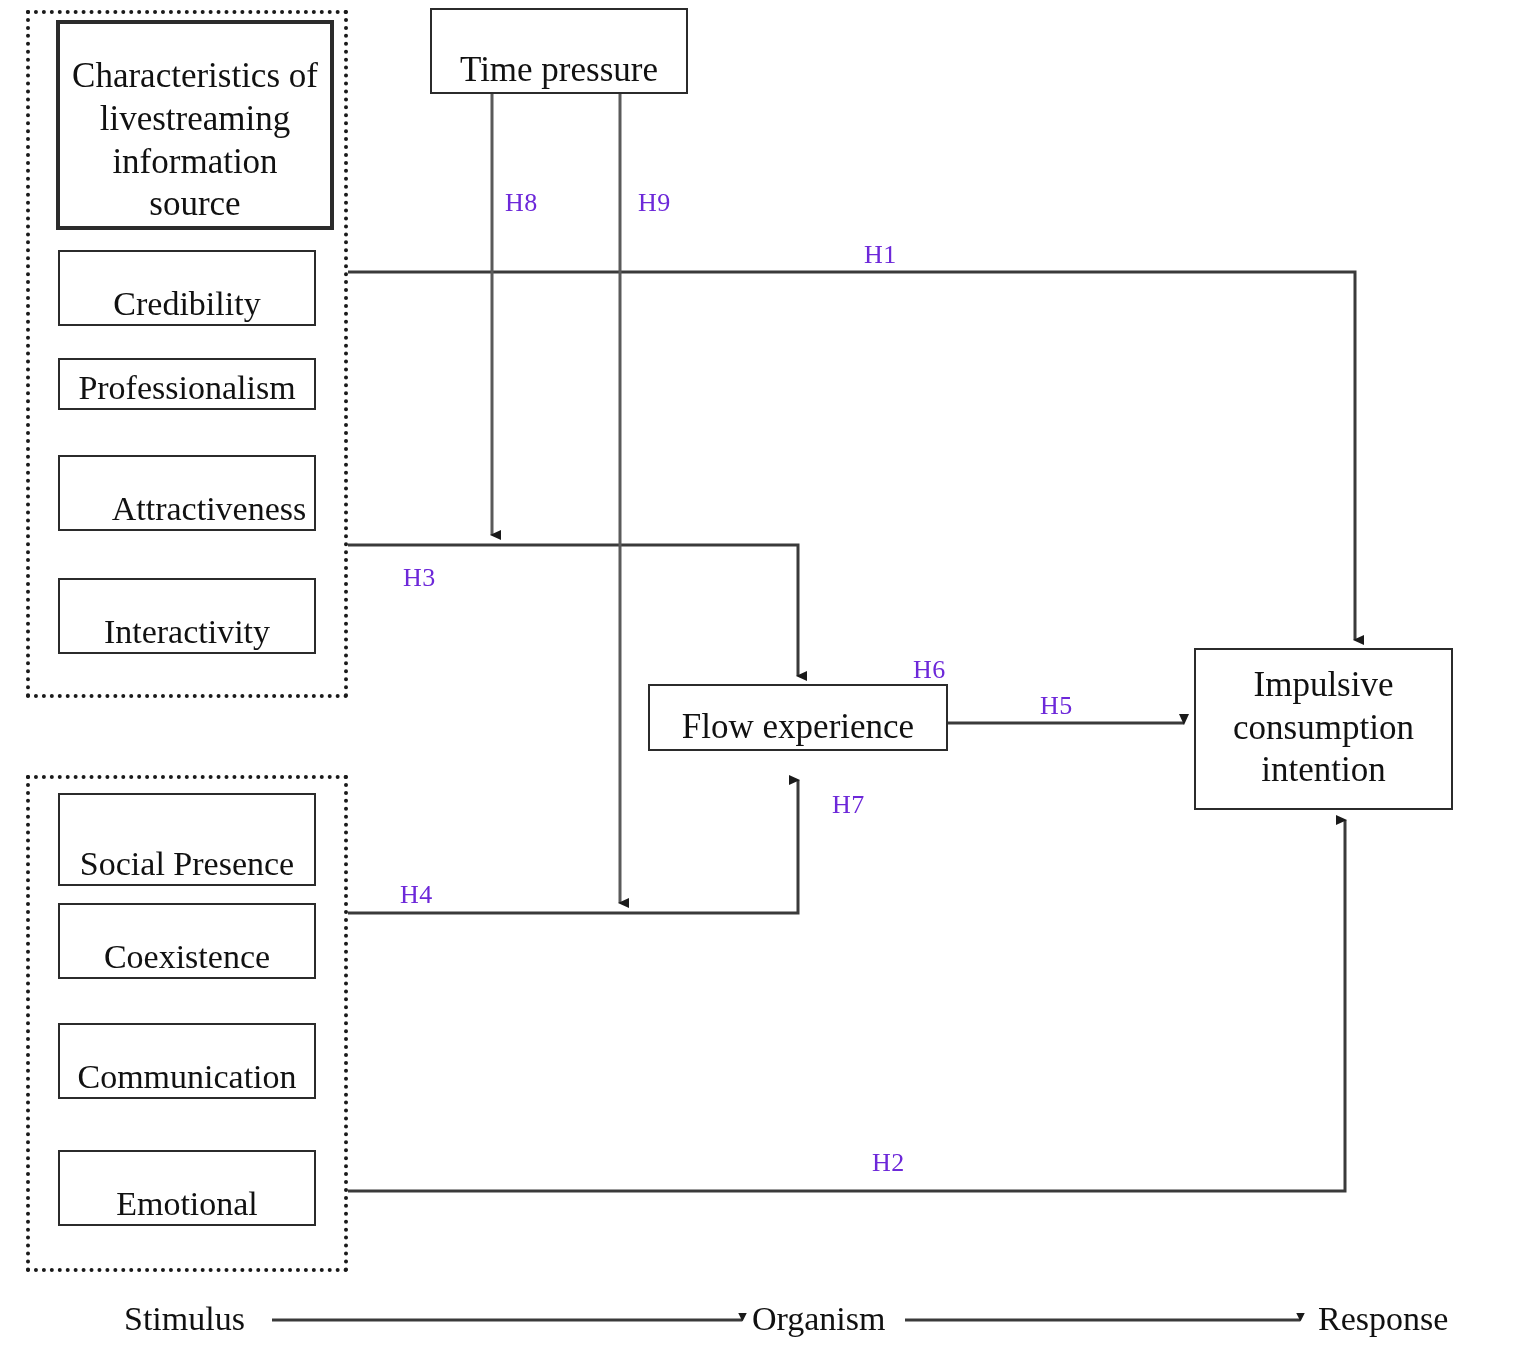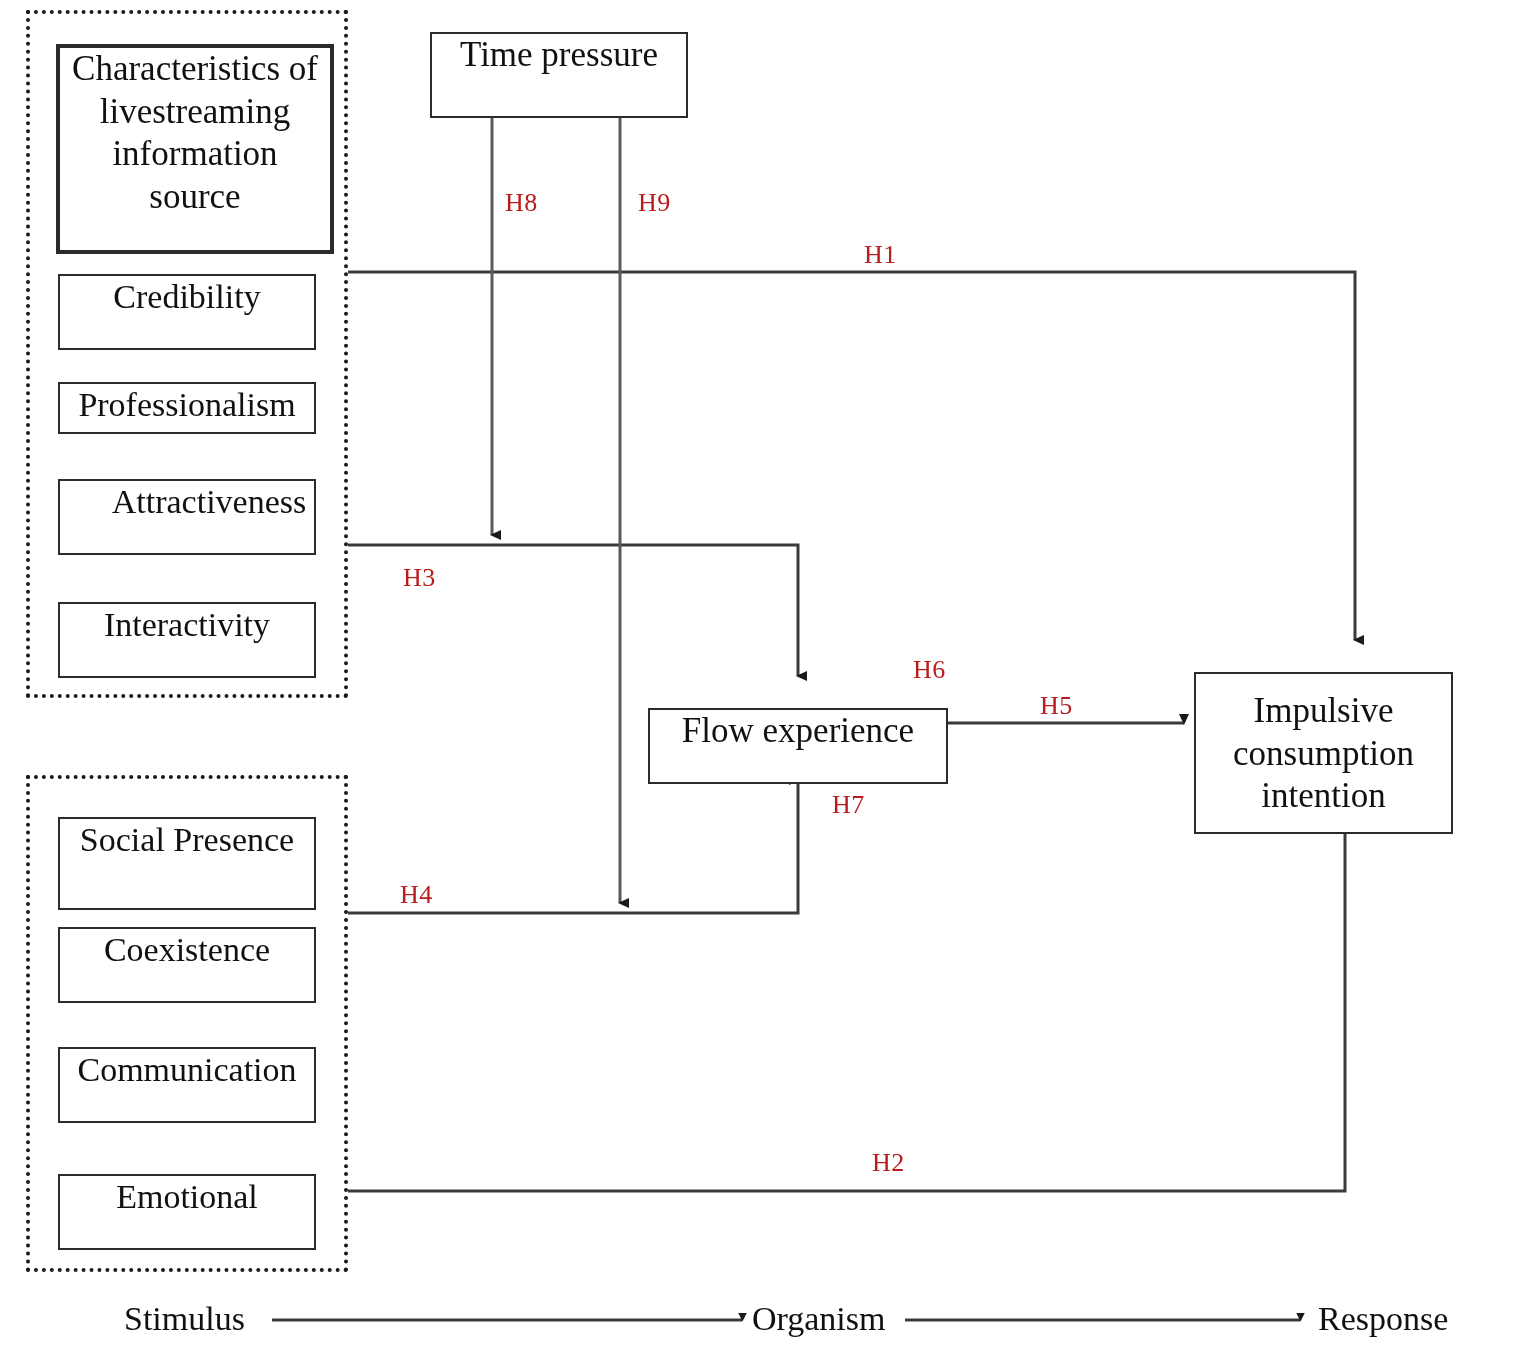--- a/index.html
+++ b/index.html
@@ -21,40 +21,39 @@
     left: 0;
     width: 1535px;
     height: 1356px;
   }
   .node {
     position: absolute;
     box-sizing: border-box;
     background: #ffffff;
     border: 2px solid #2b2b2b;
     display: flex;
-    align-items: flex-start;
+    align-items: flex-end;
     justify-content: center;
     text-align: center;
     line-height: 1.22;
     color: #111111;
-    margin-top: 24px;
   }
   .node.strong {
     border-width: 4px;
   }
   .group-box {
     position: absolute;
     box-sizing: border-box;
     border: 4px dotted #1a1a1a;
     background: transparent;
   }
   .edge-label {
     position: absolute;
     font-size: 26px;
-    color: #b91c1c;
+    color: #6d28d9;
     white-space: nowrap;
     letter-spacing: .5px;
   }
   .flow-label {
     position: absolute;
     font-size: 34px;
     color: #111111;
     white-space: nowrap;
   }
   .n-head { font-size: 35px; }
@@ -157,21 +156,21 @@
   </div>
 
   <div class="node n-sub" style="left:58px; top:1150px; width:258px; height:76px;">
     <span>Emotional</span>
   </div>
 
   <div class="node n-tp" style="left:430px; top:8px; width:258px; height:86px;">
     <span>Time pressure</span>
   </div>
 
-  <div class="node n-flow" style="left:648px; top:684px; width:300px; height:76px;">
+  <div class="node n-flow" style="left:648px; top:684px; width:300px; height:67px;">
     <span>Flow experience</span>
   </div>
 
   <div class="node n-imp" style="left:1194px; top:648px; width:259px; height:162px; padding:16px 16px;">
     <span>Impulsive consumption intention</span>
   </div>
 
   <div class="edge-label" style="left:864px; top:240px;">H1</div>
 
   <div class="edge-label" style="left:872px; top:1148px;">H2</div>

